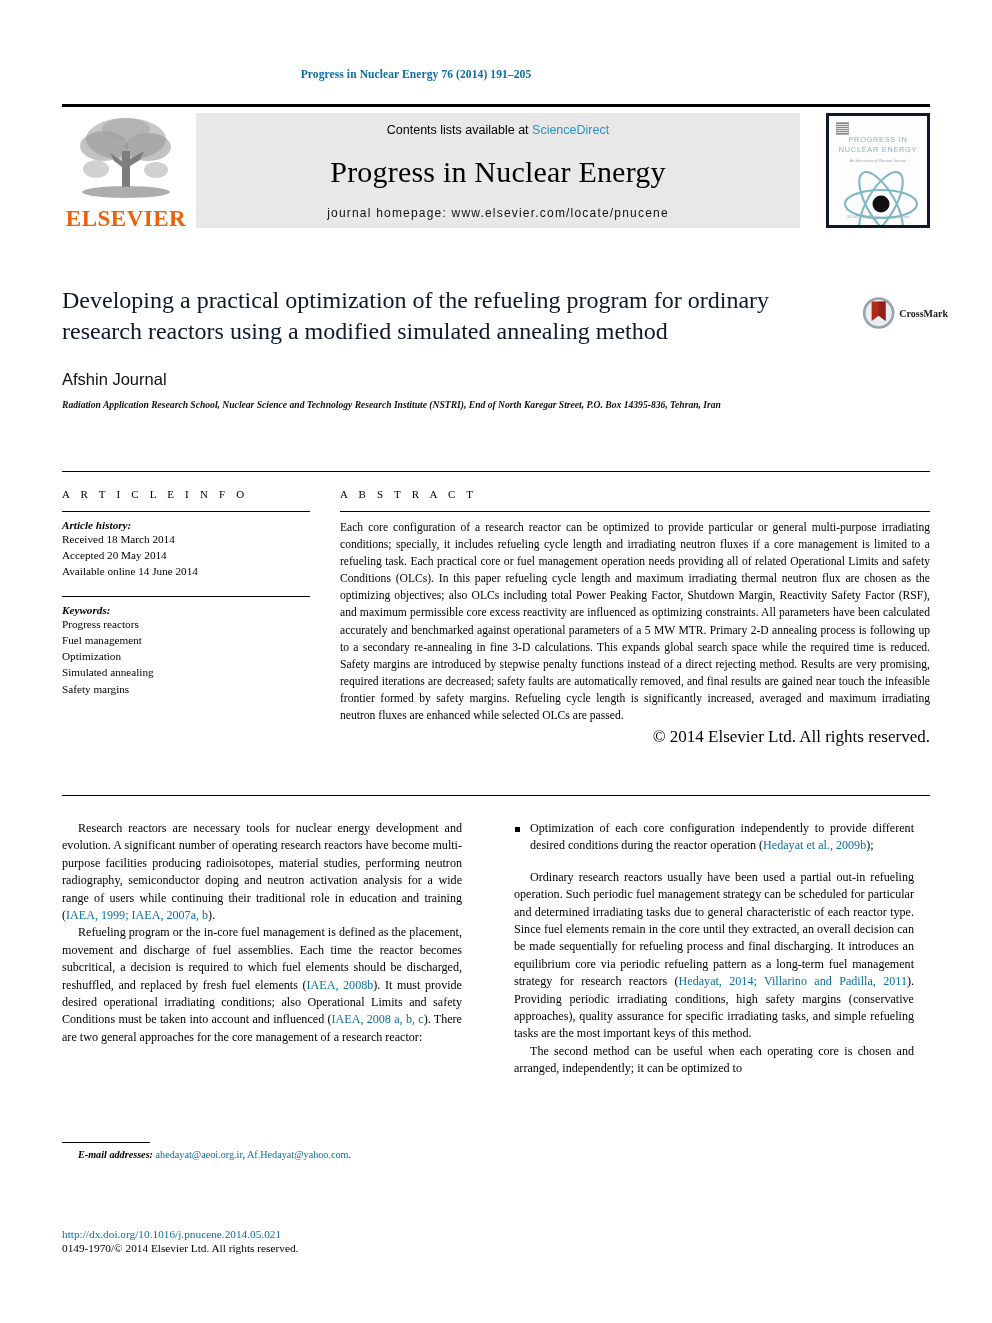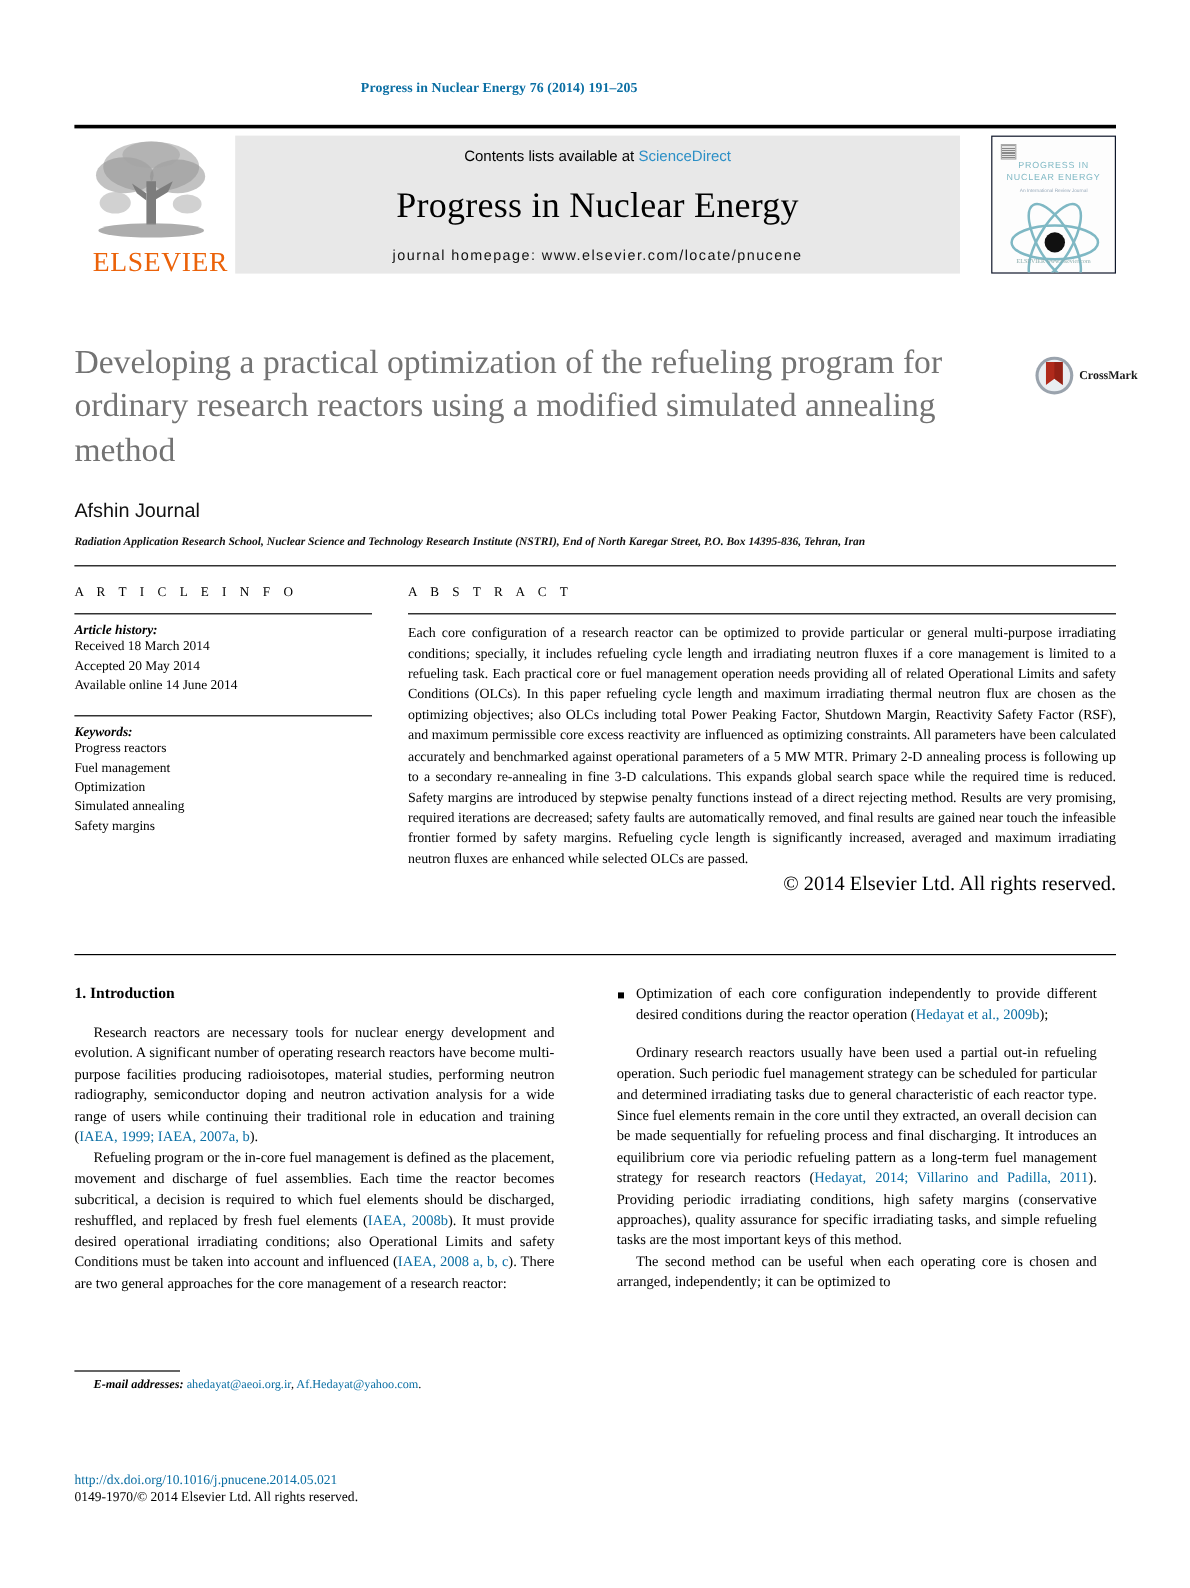--- a/index.html
+++ b/index.html
@@ -38,27 +38,28 @@
     align-items: stretch;
   }
   .elsevier-logo {
     width: 128px;
     flex: 0 0 128px;
     position: relative;
     padding-top: 6px;
   }
   .tree-svg { display: block; margin: 0 auto; }
   .elsevier-word {
-    text-align: right;
+    text-align: center;
     color: #eb6209;
     font-family: "Liberation Serif", serif;
     font-size: 23px;
     letter-spacing: 0.5px;
     line-height: 1;
     margin-top: -2px;
+    font-weight: bold;
   }
   .masthead-center {
     flex: 1 1 auto;
     background: #e8e8e8;
     margin: 6px 6px 6px 6px;
     padding: 10px 0 8px 0;
     display: flex;
     flex-direction: column;
     justify-content: space-between;
     align-items: center;
@@ -77,21 +78,21 @@
   .homepage-line {
     font-family: "Liberation Sans", sans-serif;
     font-size: 12px;
     letter-spacing: 1.2px;
     color: #111;
   }
   .cover-thumb {
     flex: 0 0 104px;
     width: 104px;
     margin: 6px 0 6px 20px;
-    border: 1px solid #0f172a;
+    border: 3px solid #0f172a;
     background: #fdfdfd;
     position: relative;
     overflow: hidden;
   }
   .cover-title {
     position: absolute;
     top: 19px; left: 0; width: 100%;
     text-align: center;
     font-family: "Liberation Sans", sans-serif;
     font-size: 7.4px;
@@ -120,25 +121,25 @@
     text-align: center;
     font-family: "Liberation Serif", serif;
     font-size: 5px;
     color: #8aa;
   }
 
   
   .title-block { position: absolute; top: 285px; left: 62px; width: 790px; }
   .paper-title {
     font-family: "Liberation Serif", serif;
-    font-size: 28px;
+    font-size: 24px;
     line-height: 1.30;
     font-weight: normal;
     margin: 0;
-    color: #737373;
+    color: #0f172a;
   }
   .author {
     font-family: "Liberation Sans", sans-serif;
     font-size: 16.5px;
     margin-top: 23px;
     color: #111;
   }
   .affiliation {
     font-family: "Liberation Serif", serif;
     font-style: italic;
@@ -377,21 +378,20 @@
     <div class="sec-head">A B S T R A C T</div>
     <hr class="hr-blk">
     <p class="abstract-body">Each core configuration of a research reactor can be optimized to provide particular or general multi-purpose irradiating conditions; specially, it includes refueling cycle length and irradiating neutron fluxes if a core management is limited to a refueling task. Each practical core or fuel management operation needs providing all of related Operational Limits and safety Conditions (OLCs). In this paper refueling cycle length and maximum irradiating thermal neutron flux are chosen as the optimizing objectives; also OLCs including total Power Peaking Factor, Shutdown Margin, Reactivity Safety Factor (RSF), and maximum permissible core excess reactivity are influenced as optimizing constraints. All parameters have been calculated accurately and benchmarked against operational parameters of a 5 MW MTR. Primary 2-D annealing process is following up to a secondary re-annealing in fine 3-D calculations. This expands global search space while the required time is reduced. Safety margins are introduced by stepwise penalty functions instead of a direct rejecting method. Results are very promising, required iterations are decreased; safety faults are automatically removed, and final results are gained near touch the infeasible frontier formed by safety margins. Refueling cycle length is significantly increased, averaged and maximum irradiating neutron fluxes are enhanced while selected OLCs are passed.</p>
     <div class="copyright">© 2014 Elsevier Ltd. All rights reserved.</div>
   </div>
 
   <div class="rule-thin" style="top:795px;"></div>
 
   <div class="body-wrap">
     <div class="col col-left">
-      <h2 class="h2">1. Introduction</h2>
       <p class="p">Research reactors are necessary tools for nuclear energy development and evolution. A significant number of operating research reactors have become multi-purpose facilities producing radioisotopes, material studies, performing neutron radiography, semiconductor doping and neutron activation analysis for a wide range of users while continuing their traditional role in education and training (<a href="#" class="ref">IAEA, 1999; IAEA, 2007a, b</a>).</p>
       <p class="p">Refueling program or the in-core fuel management is defined as the placement, movement and discharge of fuel assemblies. Each time the reactor becomes subcritical, a decision is required to which fuel elements should be discharged, reshuffled, and replaced by fresh fuel elements (<a href="#" class="ref">IAEA, 2008b</a>). It must provide desired operational irradiating conditions; also Operational Limits and safety Conditions must be taken into account and influenced (<a href="#" class="ref">IAEA, 2008 a, b, c</a>). There are two general approaches for the core management of a research reactor:</p>
     </div>
 
     <div class="col col-right">
       <ul class="bullets">
         <li>Optimization of each core configuration independently to provide different desired conditions during the reactor operation (<a href="#" class="ref">Hedayat et al., 2009b</a>);</li>
       </ul>
       <p class="p" style="margin-top:14px;">Ordinary research reactors usually have been used a partial out-in refueling operation. Such periodic fuel management strategy can be scheduled for particular and determined irradiating tasks due to general characteristic of each reactor type. Since fuel elements remain in the core until they extracted, an overall decision can be made sequentially for refueling process and final discharging. It introduces an equilibrium core via periodic refueling pattern as a long-term fuel management strategy for research reactors (<a href="#" class="ref">Hedayat, 2014; Villarino and Padilla, 2011</a>). Providing periodic irradiating conditions, high safety margins (conservative approaches), quality assurance for specific irradiating tasks, and simple refueling tasks are the most important keys of this method.</p>
       <p class="p">The second method can be useful when each operating core is chosen and arranged, independently; it can be optimized to</p>

